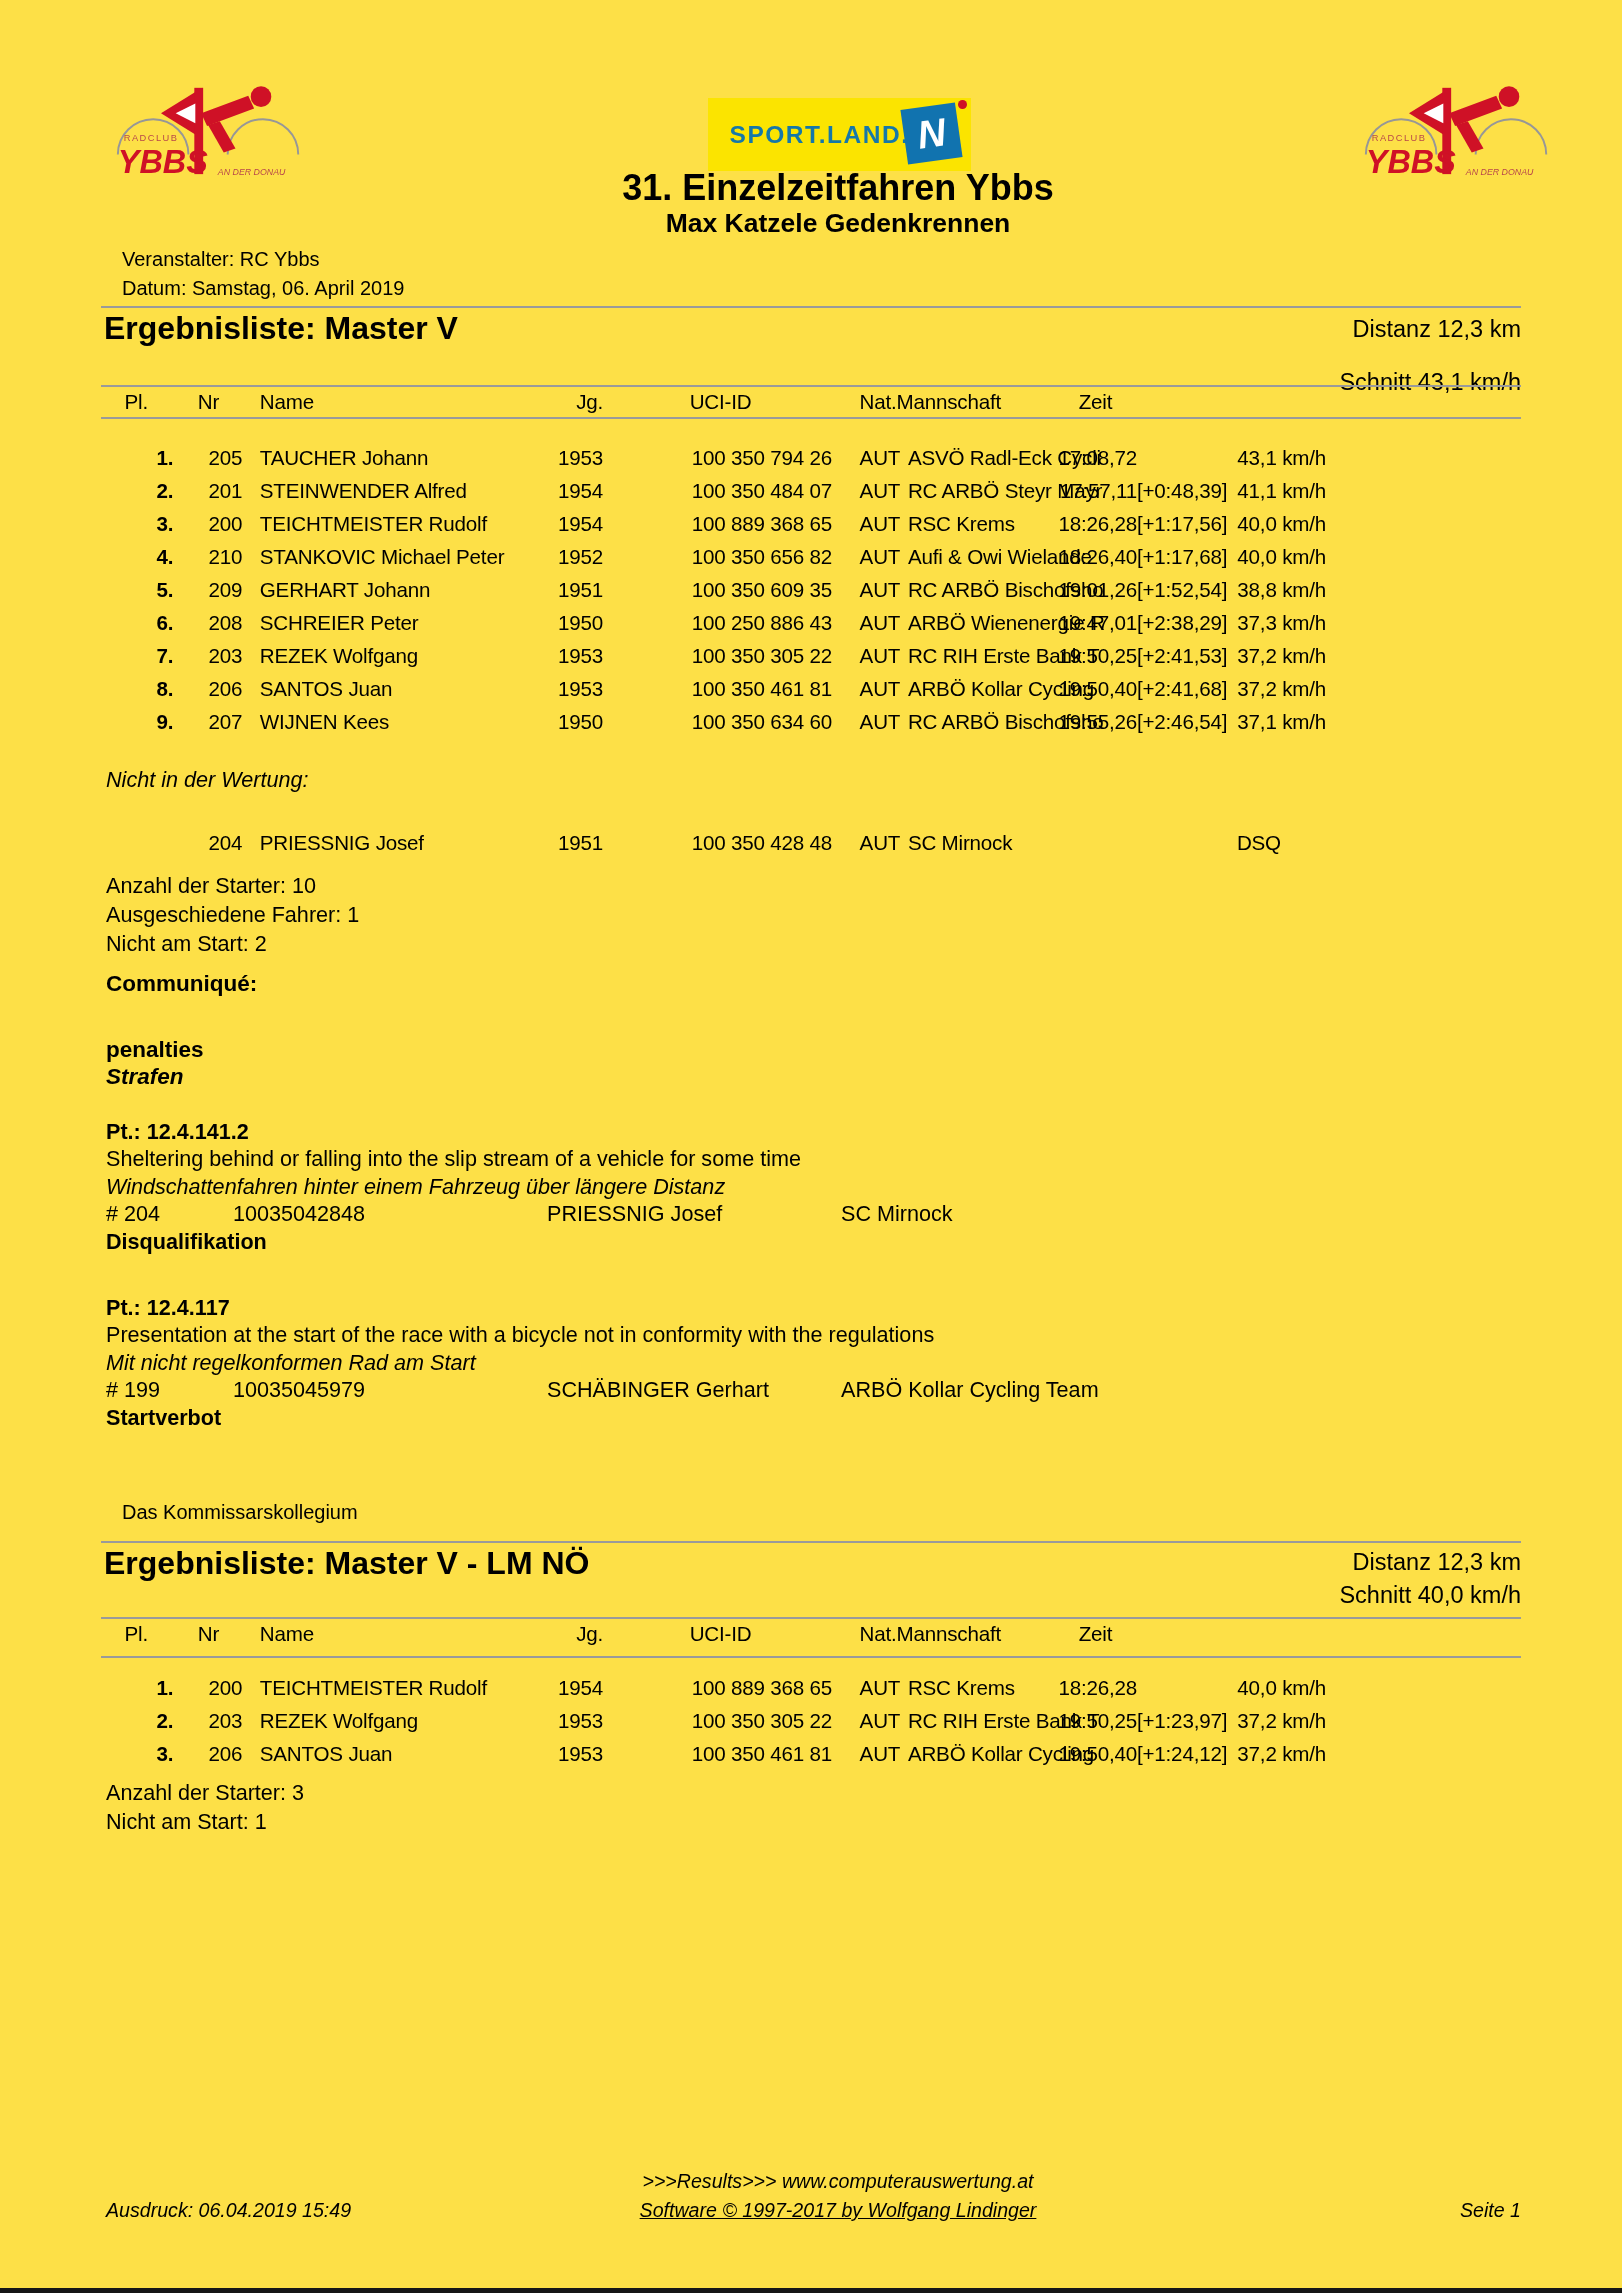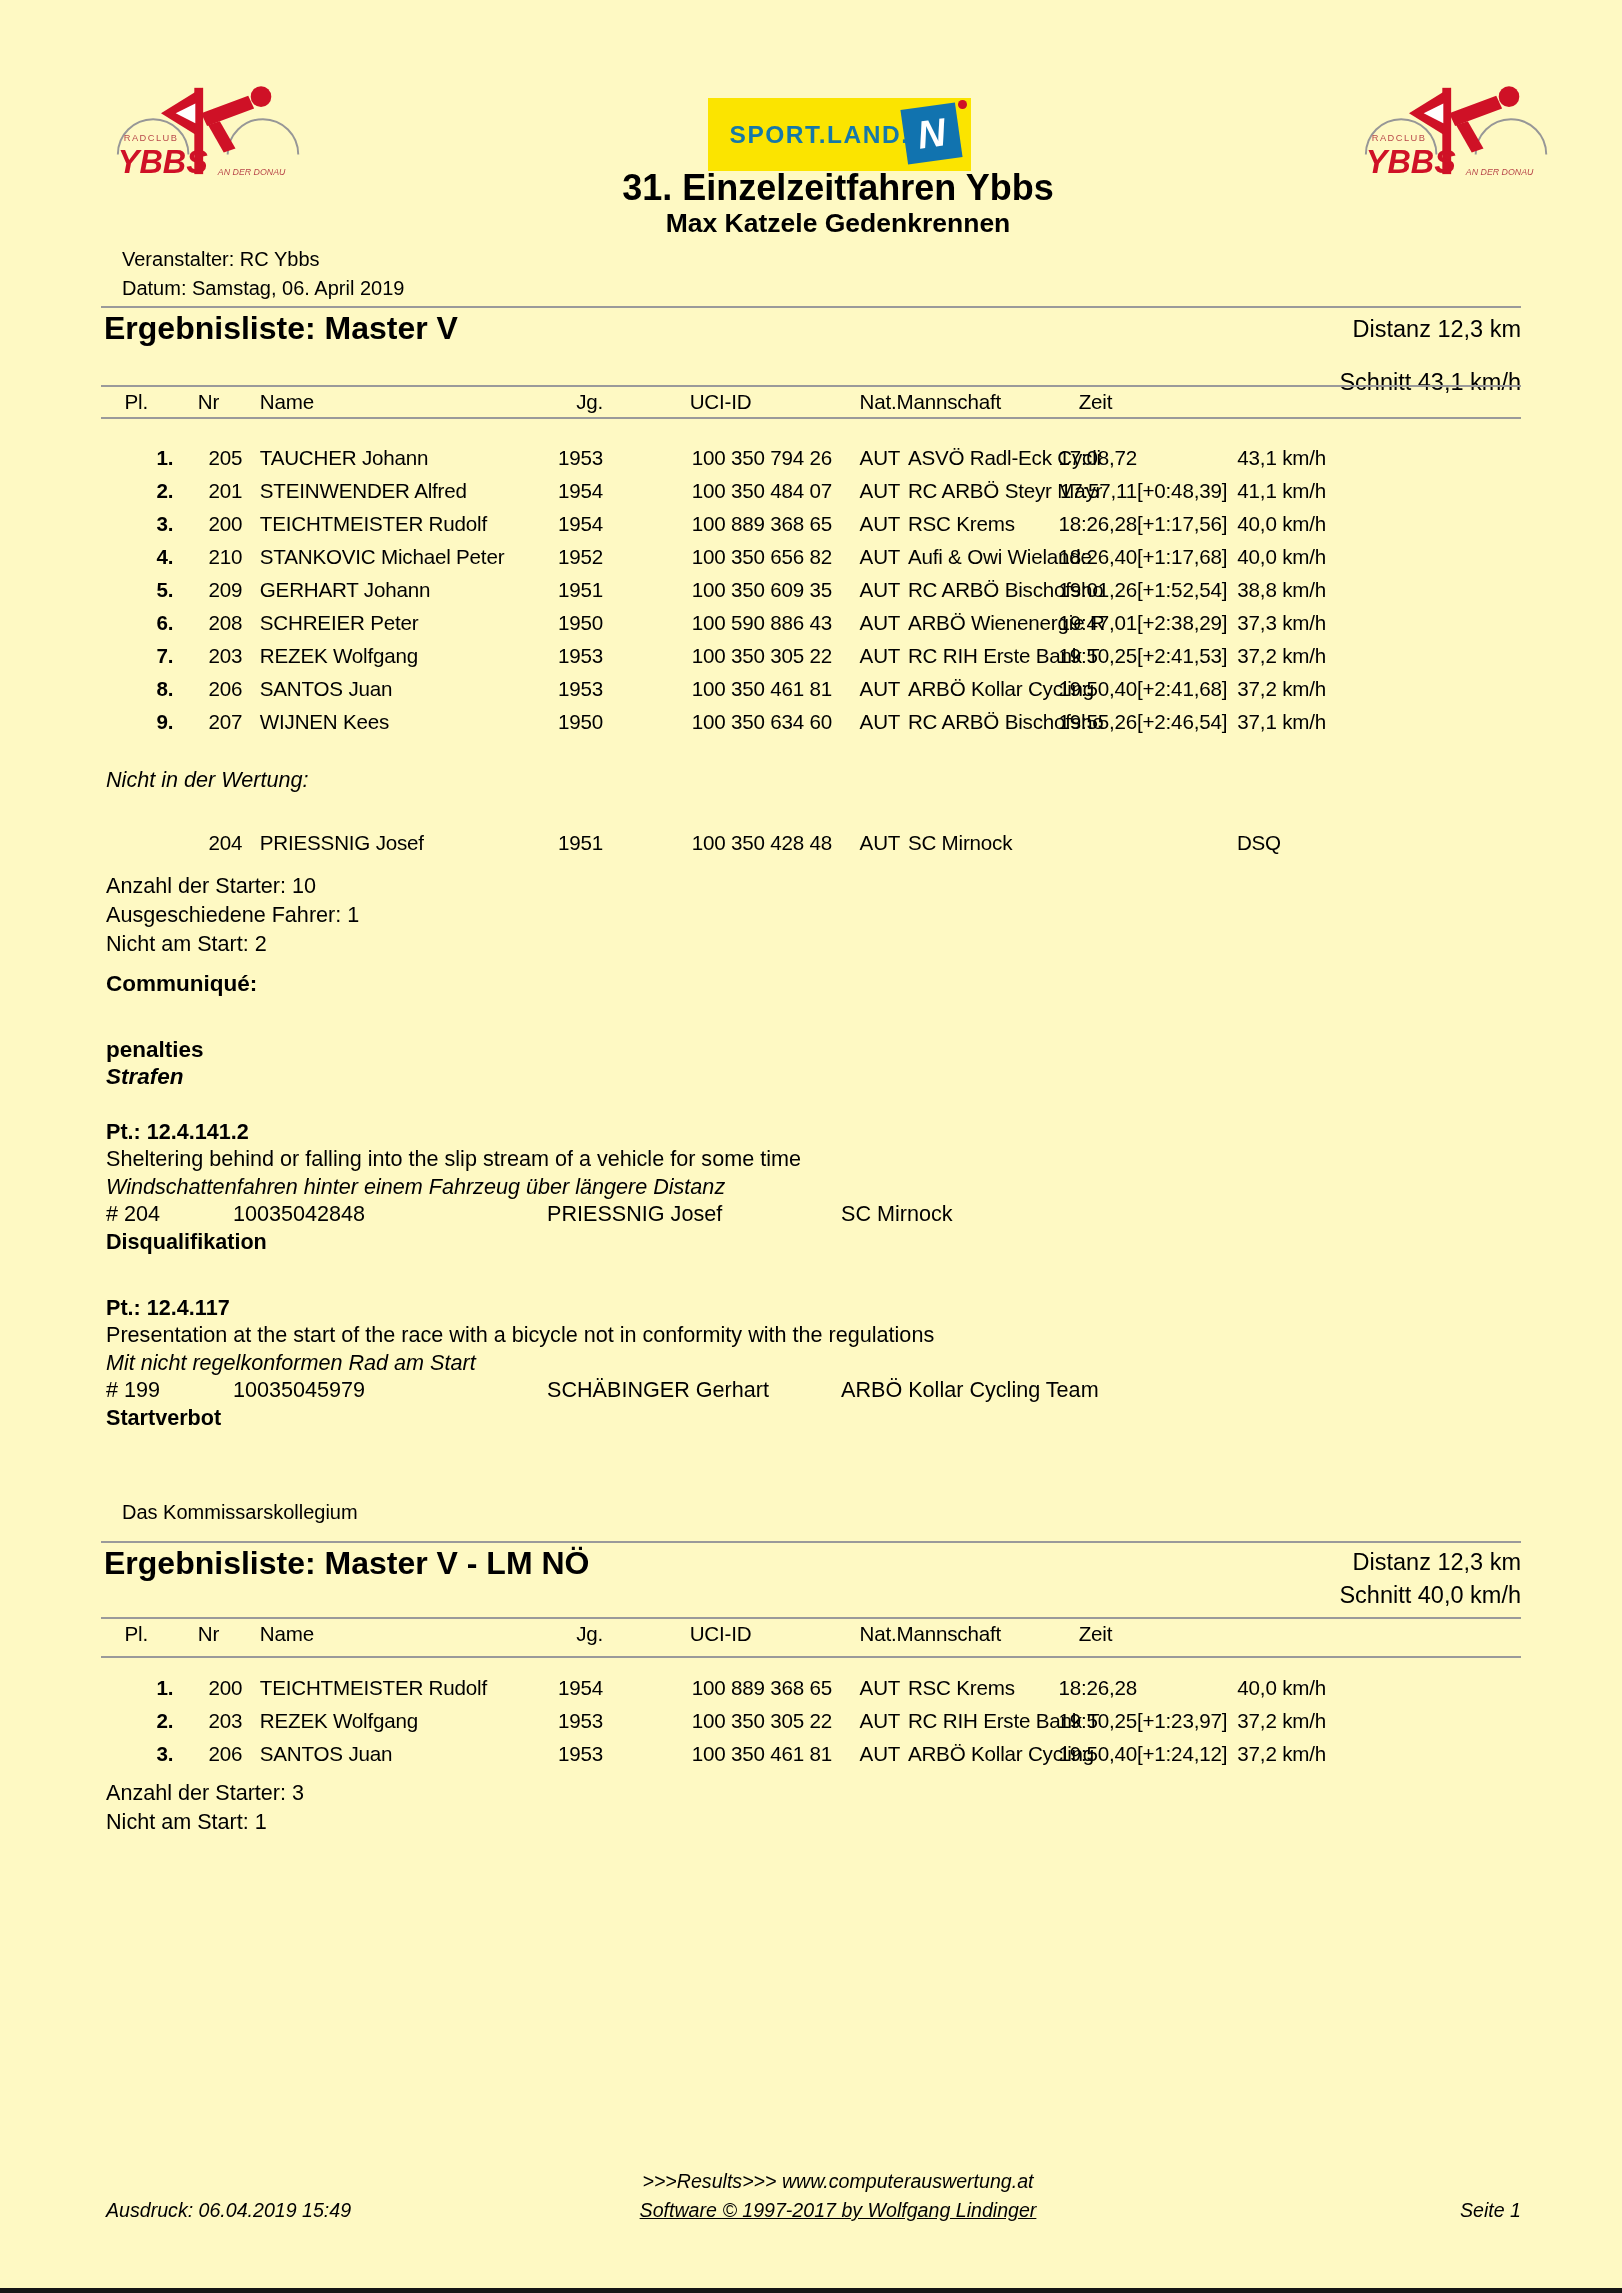--- a/index.html
+++ b/index.html
@@ -1,18 +1,18 @@
 <!DOCTYPE html>
 <html><head>
 <meta charset="utf-8">
 <style>
   html,body { margin:0; padding:0; background:#e8e8e8; }
   .page {
     position:relative; width:1622px; height:2294px; margin:0 auto;
-    background:#fef9c3; color:#000;
+    background:#fde047; color:#000;
     font-family:"Liberation Sans","DejaVu Sans",sans-serif;
     overflow:hidden;
   }
   .abs { position:absolute; }
   .rule { position:absolute; left:101px; width:1420px; border-top:2px solid #9a9a9a; }
 
   
   .club-logo { position:absolute; width:201px; height:103px; }
   .club-logo.left  { left:110px; top:78px; }
   .club-logo.right { left:1358px; top:78px; }
@@ -207,21 +207,21 @@
     <span class="c-zeit">19:01,26</span>
     <span class="c-gap">[+1:52,54]</span>
     <span class="c-speed">38,8 km/h</span>
   </div>
 
   <div class="rgrid rrow">
     <span class="c-pl">6.</span>
     <span class="c-nr">208</span>
     <span class="c-name">SCHREIER Peter</span>
     <span class="c-jg">1950</span>
-    <span class="c-uci">100 590 886 43</span>
+    <span class="c-uci">100 250 886 43</span>
     <span class="c-nat">AUT</span>
     <span class="c-team">ARBÖ Wienenergie R</span>
     <span class="c-zeit">19:47,01</span>
     <span class="c-gap">[+2:38,29]</span>
     <span class="c-speed">37,3 km/h</span>
   </div>
 
   <div class="rgrid rrow">
     <span class="c-pl">7.</span>
     <span class="c-nr">203</span>

